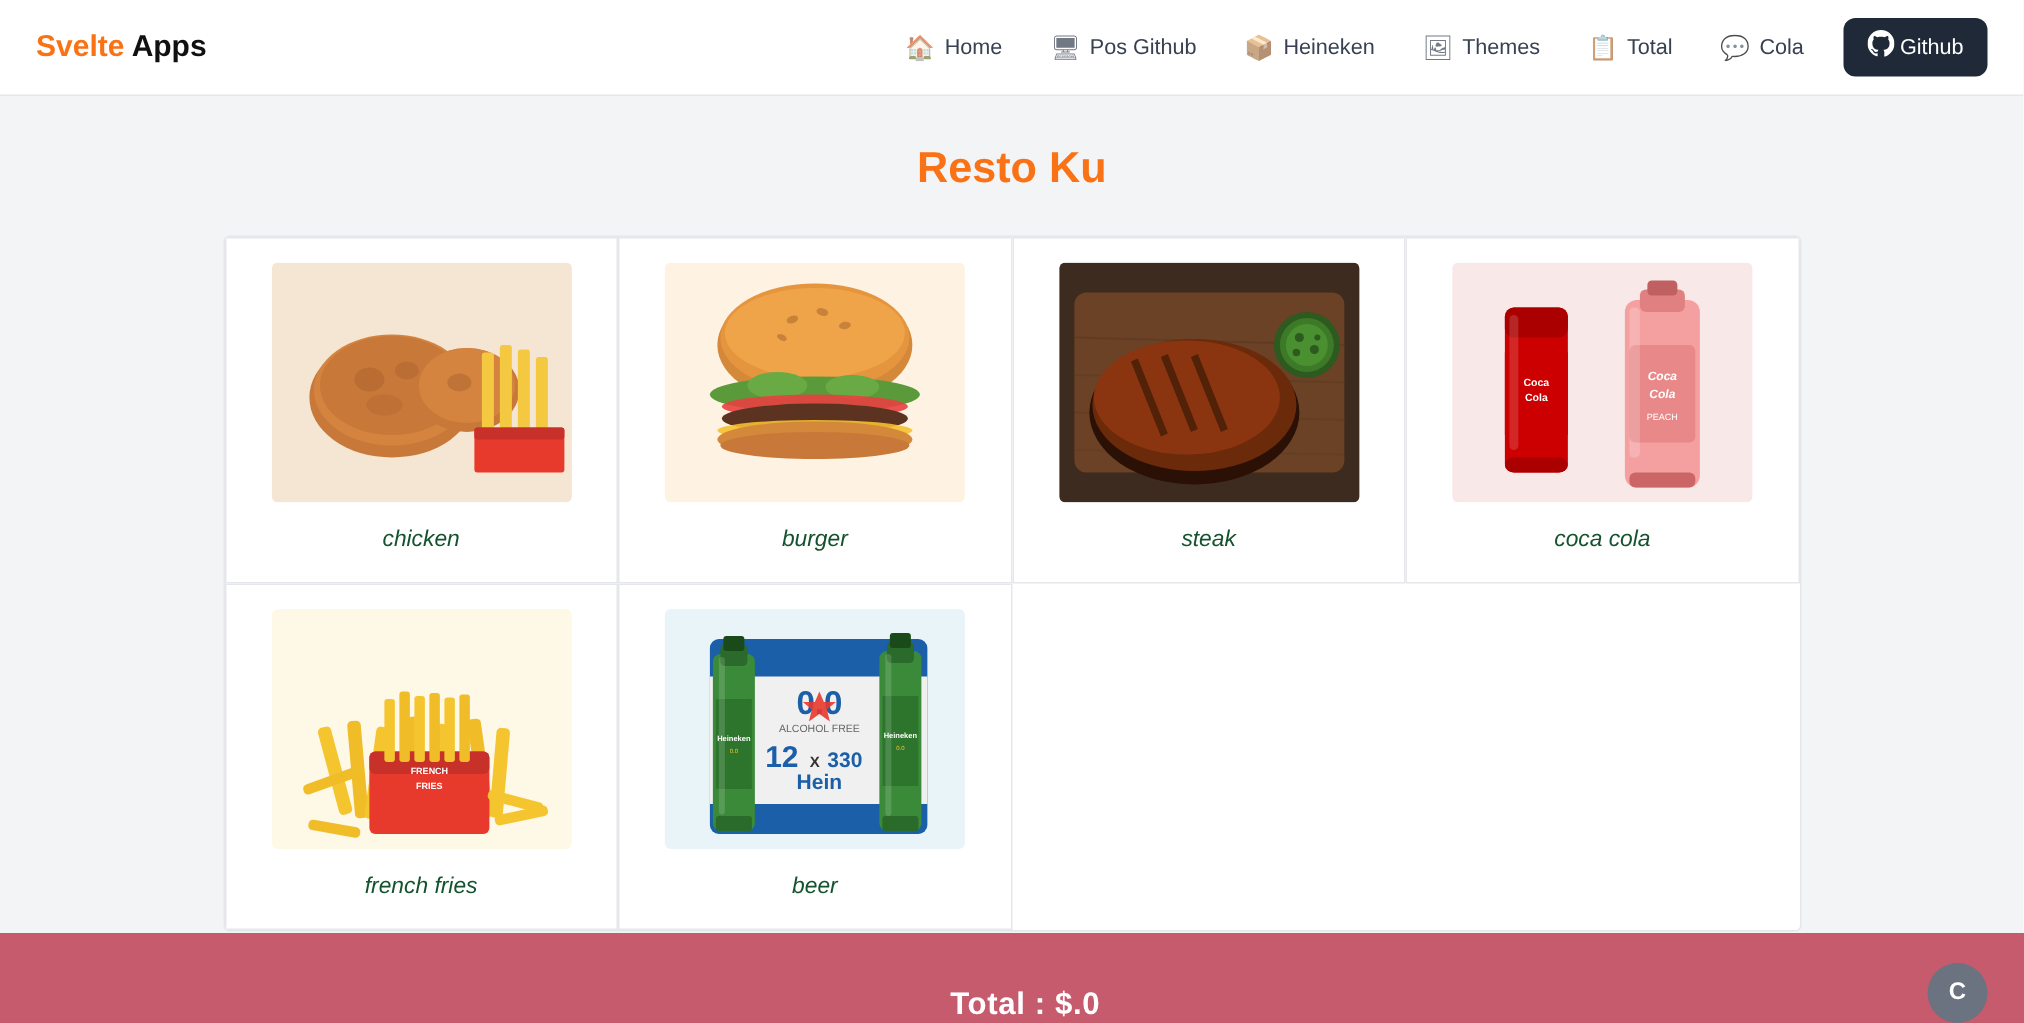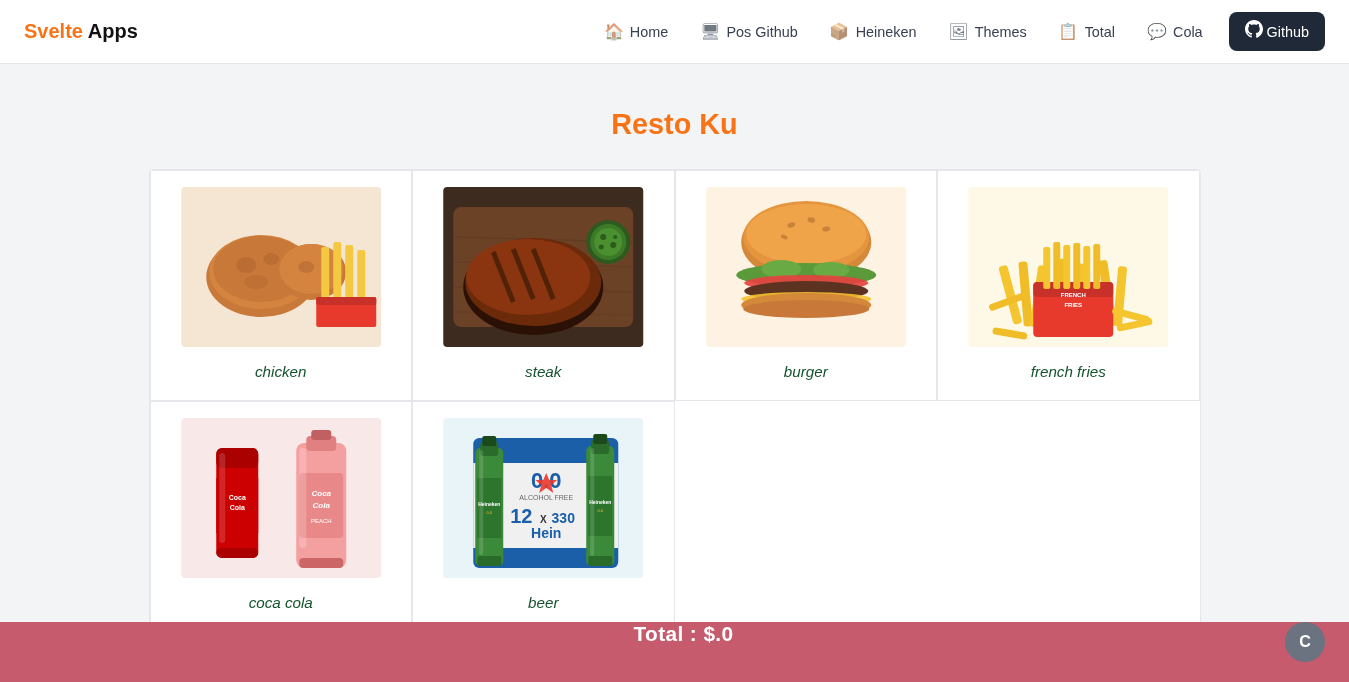--- a/index.html
+++ b/index.html
@@ -72,21 +72,20 @@
       padding: 32px 24px 100px;
       max-width: 1100px;
       margin: 0 auto;
     }
     .page-title {
       text-align: center;
       font-size: 1.8rem;
       font-weight: 600;
       color: #f97316;
       margin-bottom: 28px;
-      margin-top: 12px;
     }
 
     
     .product-grid {
       display: grid;
       grid-template-columns: repeat(4, 1fr);
       gap: 0;
       background: #fff;
       border: 1px solid #e5e7eb;
       border-radius: 4px;
@@ -127,21 +126,21 @@
 
     
     .bottom-bar {
       position: fixed;
       bottom: 0;
       left: 0;
       right: 0;
       background: #c75b6e;
       height: 60px;
       display: flex;
-      align-items: flex-start;
+      align-items: flex-end;
       justify-content: center;
       padding-left: 18px;
     }
     .total-text {
       font-size: 1.3rem;
       font-weight: 700;
       color: #fff;
       letter-spacing: 0.02em;
     }
     .avatar-circle {
@@ -232,20 +231,51 @@
           <rect x="135" y="110" width="60" height="30" fill="#e8392d" rx="2"></rect>
           <rect x="135" y="110" width="60" height="8" fill="#c8302a" rx="2"></rect>
         </svg>
       </div>
       <span class="product-name">chicken</span>
     </div>
 
     <div class="product-card">
       <div class="product-image-area">
         <svg viewBox="0 0 200 160" xmlns="http://www.w3.org/2000/svg">
+          <rect width="200" height="160" fill="#fef3e2" rx="4"></rect>
+
+          <ellipse cx="100" cy="55" rx="65" ry="40" fill="#d4883a"></ellipse>
+          <ellipse cx="100" cy="50" rx="63" ry="36" fill="#e6953f"></ellipse>
+          <ellipse cx="100" cy="47" rx="60" ry="30" fill="#f0a44a"></ellipse>
+
+          <ellipse cx="85" cy="38" rx="4" ry="2.5" fill="#c8823a" transform="rotate(-20,85,38)"></ellipse>
+          <ellipse cx="105" cy="33" rx="4" ry="2.5" fill="#c8823a" transform="rotate(15,105,33)"></ellipse>
+          <ellipse cx="120" cy="42" rx="4" ry="2.5" fill="#c8823a" transform="rotate(-10,120,42)"></ellipse>
+          <ellipse cx="78" cy="50" rx="3.5" ry="2" fill="#c8823a" transform="rotate(25,78,50)"></ellipse>
+
+          <ellipse cx="100" cy="88" rx="70" ry="12" fill="#5a9a3a"></ellipse>
+          <ellipse cx="75" cy="82" rx="20" ry="9" fill="#6aaa44"></ellipse>
+          <ellipse cx="125" cy="83" rx="18" ry="8" fill="#6aaa44"></ellipse>
+
+          <ellipse cx="100" cy="96" rx="62" ry="8" fill="#e84040" opacity="0.9"></ellipse>
+
+          <ellipse cx="100" cy="104" rx="62" ry="10" fill="#5c3320"></ellipse>
+
+          <ellipse cx="100" cy="112" rx="65" ry="7" fill="#f5c030" opacity="0.9"></ellipse>
+
+          <ellipse cx="100" cy="118" rx="65" ry="12" fill="#d4883a"></ellipse>
+          <ellipse cx="100" cy="122" rx="63" ry="9" fill="#c8793a"></ellipse>
+        </svg>
+      </div>
+      <span class="product-name">burger</span>
+    </div>
+
+    <div class="product-card">
+      <div class="product-image-area">
+        <svg viewBox="0 0 200 160" xmlns="http://www.w3.org/2000/svg">
           <rect width="200" height="160" fill="#3d2b1f" rx="4"></rect>
 
           <rect x="10" y="20" width="180" height="120" fill="#6b4226" rx="8"></rect>
           <rect x="10" y="20" width="180" height="120" fill="url(#wood)" rx="8" opacity="0.3"></rect>
 
           <line x1="10" y1="50" x2="190" y2="55" stroke="#5a3820" stroke-width="1.5" opacity="0.5"></line>
           <line x1="10" y1="75" x2="190" y2="80" stroke="#5a3820" stroke-width="1.5" opacity="0.4"></line>
           <line x1="10" y1="100" x2="190" y2="105" stroke="#5a3820" stroke-width="1.5" opacity="0.4"></line>
           <line x1="10" y1="125" x2="190" y2="128" stroke="#5a3820" stroke-width="1.5" opacity="0.3"></line>
 
@@ -266,46 +296,48 @@
           <circle cx="158" cy="60" r="2.5" fill="#2d5a1e"></circle>
           <circle cx="172" cy="50" r="2" fill="#2d5a1e"></circle>
         </svg>
       </div>
       <span class="product-name">steak</span>
     </div>
 
     <div class="product-card">
       <div class="product-image-area">
         <svg viewBox="0 0 200 160" xmlns="http://www.w3.org/2000/svg">
-          <rect width="200" height="160" fill="#fef3e2" rx="4"></rect>
-
-          <ellipse cx="100" cy="55" rx="65" ry="40" fill="#d4883a"></ellipse>
-          <ellipse cx="100" cy="50" rx="63" ry="36" fill="#e6953f"></ellipse>
-          <ellipse cx="100" cy="47" rx="60" ry="30" fill="#f0a44a"></ellipse>
-
-          <ellipse cx="85" cy="38" rx="4" ry="2.5" fill="#c8823a" transform="rotate(-20,85,38)"></ellipse>
-          <ellipse cx="105" cy="33" rx="4" ry="2.5" fill="#c8823a" transform="rotate(15,105,33)"></ellipse>
-          <ellipse cx="120" cy="42" rx="4" ry="2.5" fill="#c8823a" transform="rotate(-10,120,42)"></ellipse>
-          <ellipse cx="78" cy="50" rx="3.5" ry="2" fill="#c8823a" transform="rotate(25,78,50)"></ellipse>
-
-          <ellipse cx="100" cy="88" rx="70" ry="12" fill="#5a9a3a"></ellipse>
-          <ellipse cx="75" cy="82" rx="20" ry="9" fill="#6aaa44"></ellipse>
-          <ellipse cx="125" cy="83" rx="18" ry="8" fill="#6aaa44"></ellipse>
-
-          <ellipse cx="100" cy="96" rx="62" ry="8" fill="#e84040" opacity="0.9"></ellipse>
-
-          <ellipse cx="100" cy="104" rx="62" ry="10" fill="#5c3320"></ellipse>
-
-          <ellipse cx="100" cy="112" rx="65" ry="7" fill="#f5c030" opacity="0.9"></ellipse>
-
-          <ellipse cx="100" cy="118" rx="65" ry="12" fill="#d4883a"></ellipse>
-          <ellipse cx="100" cy="122" rx="63" ry="9" fill="#c8793a"></ellipse>
-        </svg>
-      </div>
-      <span class="product-name">burger</span>
+          <rect width="200" height="160" fill="#f8e8e8" rx="4"></rect>
+
+          <rect x="35" y="30" width="42" height="110" fill="#cc0000" rx="6"></rect>
+          <rect x="35" y="30" width="42" height="20" fill="#aa0000" rx="6"></rect>
+          <rect x="35" y="130" width="42" height="10" fill="#aa0000" rx="6"></rect>
+
+          <rect x="35" y="60" width="42" height="55" fill="#cc0000"></rect>
+          <text x="56" y="82" text-anchor="middle" fill="white" font-size="7" font-weight="bold">Coca</text>
+          <text x="56" y="92" text-anchor="middle" fill="white" font-size="7" font-weight="bold">Cola</text>
+
+          <rect x="38" y="35" width="6" height="90" fill="white" opacity="0.15" rx="3"></rect>
+
+          <rect x="115" y="25" width="50" height="125" fill="#f5a0a0" rx="8"></rect>
+          <rect x="125" y="18" width="30" height="15" fill="#e08080" rx="4"></rect>
+          <rect x="130" y="12" width="20" height="10" fill="#c06060" rx="3"></rect>
+
+          <rect x="118" y="55" width="44" height="65" fill="#e88888" rx="4"></rect>
+
+          <text x="140" y="78" text-anchor="middle" fill="white" font-size="8" font-weight="bold" font-style="italic">Coca</text>
+          <text x="140" y="90" text-anchor="middle" fill="white" font-size="8" font-weight="bold" font-style="italic">Cola</text>
+          <text x="140" y="105" text-anchor="middle" fill="white" font-size="6">PEACH</text>
+
+          <rect x="118" y="30" width="7" height="100" fill="white" opacity="0.2" rx="3"></rect>
+
+          <rect x="118" y="140" width="44" height="10" fill="#cc6666" rx="4"></rect>
+        </svg>
+      </div>
+      <span class="product-name">coca cola</span>
     </div>
 
     <div class="product-card">
       <div class="product-image-area">
         <svg viewBox="0 0 200 160" xmlns="http://www.w3.org/2000/svg">
           <rect width="200" height="160" fill="#fef9e7" rx="4"></rect>
 
           <rect x="30" y="80" width="9" height="60" fill="#f5c530" rx="3" transform="rotate(-15,30,80)"></rect>
           <rect x="50" y="75" width="9" height="65" fill="#f0bc28" rx="3" transform="rotate(-5,50,75)"></rect>
           <rect x="70" y="78" width="9" height="62" fill="#f5c530" rx="3" transform="rotate(8,70,78)"></rect>
@@ -327,53 +359,20 @@
           <rect x="115" y="59" width="7" height="43" fill="#f5c530" rx="2"></rect>
           <rect x="125" y="57" width="7" height="45" fill="#f0bc28" rx="2"></rect>
 
           <rect x="20" y="118" width="40" height="7" fill="#f0bc28" rx="3" transform="rotate(-20,20,118)"></rect>
           <rect x="145" y="120" width="38" height="7" fill="#f5c530" rx="3" transform="rotate(15,145,120)"></rect>
           <rect x="25" y="140" width="35" height="7" fill="#f0bc28" rx="3" transform="rotate(10,25,140)"></rect>
           <rect x="148" y="138" width="36" height="7" fill="#f5c530" rx="3" transform="rotate(-12,148,138)"></rect>
         </svg>
       </div>
       <span class="product-name">french fries</span>
-    </div>
-
-    <div class="product-card">
-      <div class="product-image-area">
-        <svg viewBox="0 0 200 160" xmlns="http://www.w3.org/2000/svg">
-          <rect width="200" height="160" fill="#f8e8e8" rx="4"></rect>
-
-          <rect x="35" y="30" width="42" height="110" fill="#cc0000" rx="6"></rect>
-          <rect x="35" y="30" width="42" height="20" fill="#aa0000" rx="6"></rect>
-          <rect x="35" y="130" width="42" height="10" fill="#aa0000" rx="6"></rect>
-
-          <rect x="35" y="60" width="42" height="55" fill="#cc0000"></rect>
-          <text x="56" y="82" text-anchor="middle" fill="white" font-size="7" font-weight="bold">Coca</text>
-          <text x="56" y="92" text-anchor="middle" fill="white" font-size="7" font-weight="bold">Cola</text>
-
-          <rect x="38" y="35" width="6" height="90" fill="white" opacity="0.15" rx="3"></rect>
-
-          <rect x="115" y="25" width="50" height="125" fill="#f5a0a0" rx="8"></rect>
-          <rect x="125" y="18" width="30" height="15" fill="#e08080" rx="4"></rect>
-          <rect x="130" y="12" width="20" height="10" fill="#c06060" rx="3"></rect>
-
-          <rect x="118" y="55" width="44" height="65" fill="#e88888" rx="4"></rect>
-
-          <text x="140" y="78" text-anchor="middle" fill="white" font-size="8" font-weight="bold" font-style="italic">Coca</text>
-          <text x="140" y="90" text-anchor="middle" fill="white" font-size="8" font-weight="bold" font-style="italic">Cola</text>
-          <text x="140" y="105" text-anchor="middle" fill="white" font-size="6">PEACH</text>
-
-          <rect x="118" y="30" width="7" height="100" fill="white" opacity="0.2" rx="3"></rect>
-
-          <rect x="118" y="140" width="44" height="10" fill="#cc6666" rx="4"></rect>
-        </svg>
-      </div>
-      <span class="product-name">coca cola</span>
     </div>
 
     <div class="product-card">
       <div class="product-image-area">
         <svg viewBox="0 0 200 160" xmlns="http://www.w3.org/2000/svg">
           <rect width="200" height="160" fill="#e8f4f8" rx="4"></rect>
 
           <rect x="30" y="20" width="145" height="130" fill="#1a5fa8" rx="6"></rect>
 
           <rect x="30" y="45" width="145" height="85" fill="#f0f0f0"></rect>

